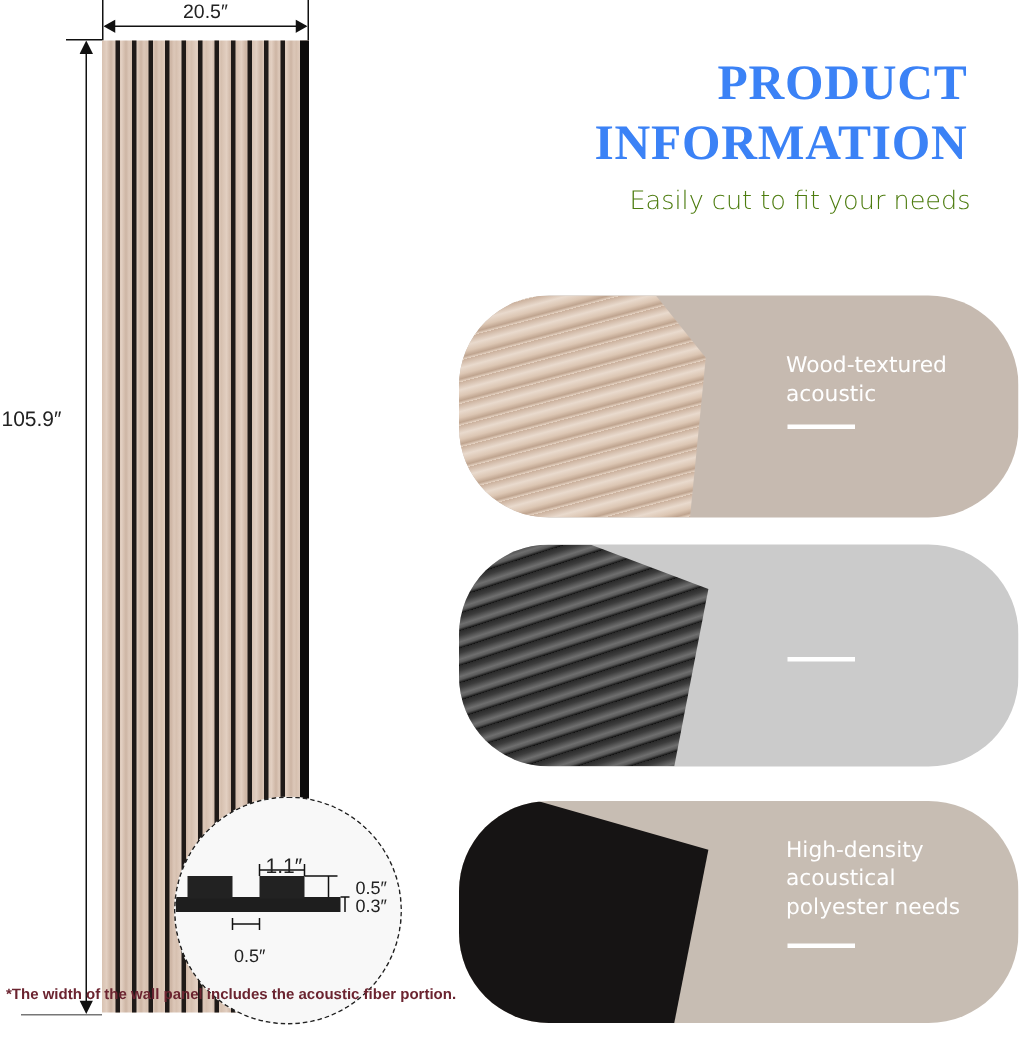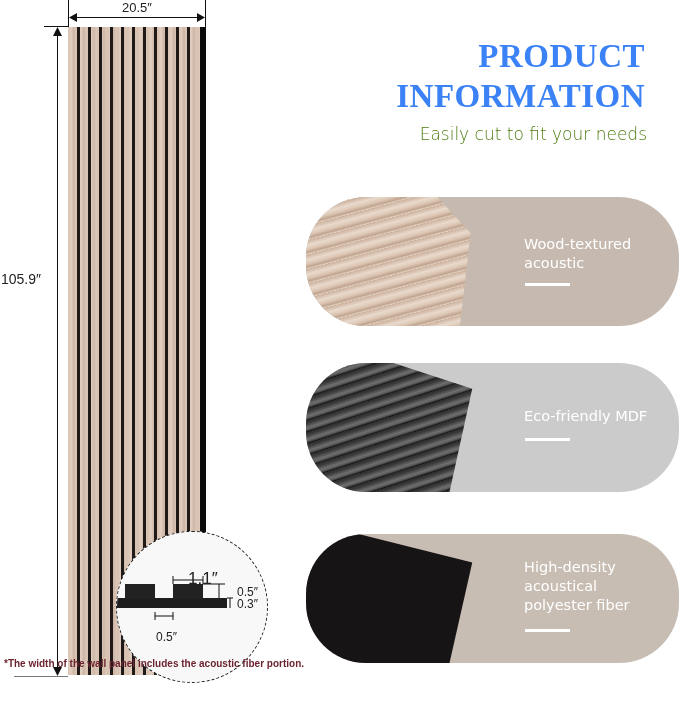--- a/index.html
+++ b/index.html
@@ -9,21 +9,21 @@
   #panel{left:68px;top:27px;width:138px;height:648px;
     background:repeating-linear-gradient(90deg,#d8c2b2 0px,#e2cfc1 3px,#cdb5a4 6px,#dcc7b8 8px,#d5bfae 10px);}
   .groove{position:absolute;top:0;bottom:0;width:3px;background:#1f1a18;}
   #panel-edge{position:absolute;right:0;top:0;bottom:0;width:6px;background:#0c0b0b;}
   .dimline{background:#111;}
   .dimtxt{font-size:12px;color:#222;font-family:"Liberation Sans",sans-serif;}
   
   #title{right:34px;top:36px;text-align:right;font-family:"Liberation Serif",serif;font-weight:bold;color:#3b82f6;font-size:33px;line-height:40px;letter-spacing:0.5px;}
   #subtitle{right:32px;top:124px;font-size:17px;color:#4d7c0f;font-family:"DejaVu Sans",sans-serif;font-weight:300;}
   
-  .pill{position:absolute;left:306px;width:373px;height:129px;border-radius:60px;overflow:hidden;}
+  .pill{position:absolute;left:306px;width:373px;height:148px;border-radius:60px;overflow:hidden;}
   .pill .img{position:absolute;left:0;top:0;bottom:0;width:175px;}
   .pill .label{position:absolute;left:218px;color:#fff;font-size:14.5px;line-height:19px;font-family:"DejaVu Sans",sans-serif;}
   .pill .bar{position:absolute;left:219px;width:45px;height:3px;background:#fff;}
   #pill1{top:197px;background:#c6bab0;}
   #pill1 .img{background:repeating-linear-gradient(165deg,#cbb19d 0px,#e9dacd 5px,#dcc6b3 9px,#bfa48f 12px,#e6d4c4 14px);
     clip-path:polygon(0 0,75% 0,94% 28%,88% 100%,0 100%);}
   #pill2{top:363px;background:#cbcbcb;}
   #pill2 .img{background:repeating-linear-gradient(162deg,#2a2a2a 0px,#3d3d3d 3px,#6f6f6f 7px,#595959 9px,#111 11px);
     clip-path:polygon(0 0,50% 0,95% 20%,82% 100%,0 100%);}
   #pill3{top:534px;background:#c7bdb3;}
@@ -81,21 +81,21 @@
     <line x1="56" y1="44" x2="56" y2="52" stroke="#111"></line>
     <line x1="86" y1="44" x2="86" y2="52" stroke="#111"></line>
     <line x1="86" y1="52" x2="108" y2="52" stroke="#111"></line>
     <line x1="102" y1="52" x2="102" y2="66" stroke="#111"></line>
     <line x1="110" y1="66" x2="116" y2="66" stroke="#111"></line>
     <line x1="113" y1="66" x2="113" y2="76" stroke="#111"></line>
     <line x1="38" y1="80" x2="38" y2="88" stroke="#111"></line>
     <line x1="56" y1="80" x2="56" y2="88" stroke="#111"></line>
     <line x1="38" y1="84" x2="56" y2="84" stroke="#111"></line>
   </svg>
-  <div class="abs dimtxt" style="left:71px;top:37px;font-size:17px;">1.1″</div>
+  <div class="abs dimtxt" style="left:60px;top:37px;font-size:14px;">1.1″</div>
   <div class="abs dimtxt" style="left:120px;top:53px;font-size:12px;">0.5″</div>
   <div class="abs dimtxt" style="left:120px;top:65px;font-size:12px;">0.3″</div>
   <div class="abs dimtxt" style="left:39px;top:98px;font-size:12px;">0.5″</div>
 </div>
 
 <div id="title" class="abs">
   <div>PRODUCT</div>
   <div>INFORMATION</div>
 </div>
 <div id="subtitle" class="abs">Easily cut to fit your needs</div>
@@ -104,29 +104,26 @@
   <div class="img"></div>
   <div class="label" style="top:38px">
     <div>Wood-textured</div>
     <div>acoustic</div>
   </div>
   <div class="bar" style="top:86px"></div>
 </div>
 
 <div id="pill2" class="pill">
   <div class="img"></div>
-  <div class="label" style="top:44px">
-    <div>Eco-friendly MDF</div>
-  </div>
   <div class="bar" style="top:75px"></div>
 </div>
 
 <div id="pill3" class="pill">
   <div class="img"></div>
   <div class="label" style="top:24px">
     <div>High-density</div>
     <div>acoustical</div>
-    <div>polyester fiber</div>
+    <div>polyester needs</div>
   </div>
   <div class="bar" style="top:95px"></div>
 </div>
 
 <div id="note" class="abs">*The width of the wall panel includes the acoustic fiber portion.</div>
 
 </body></html>

